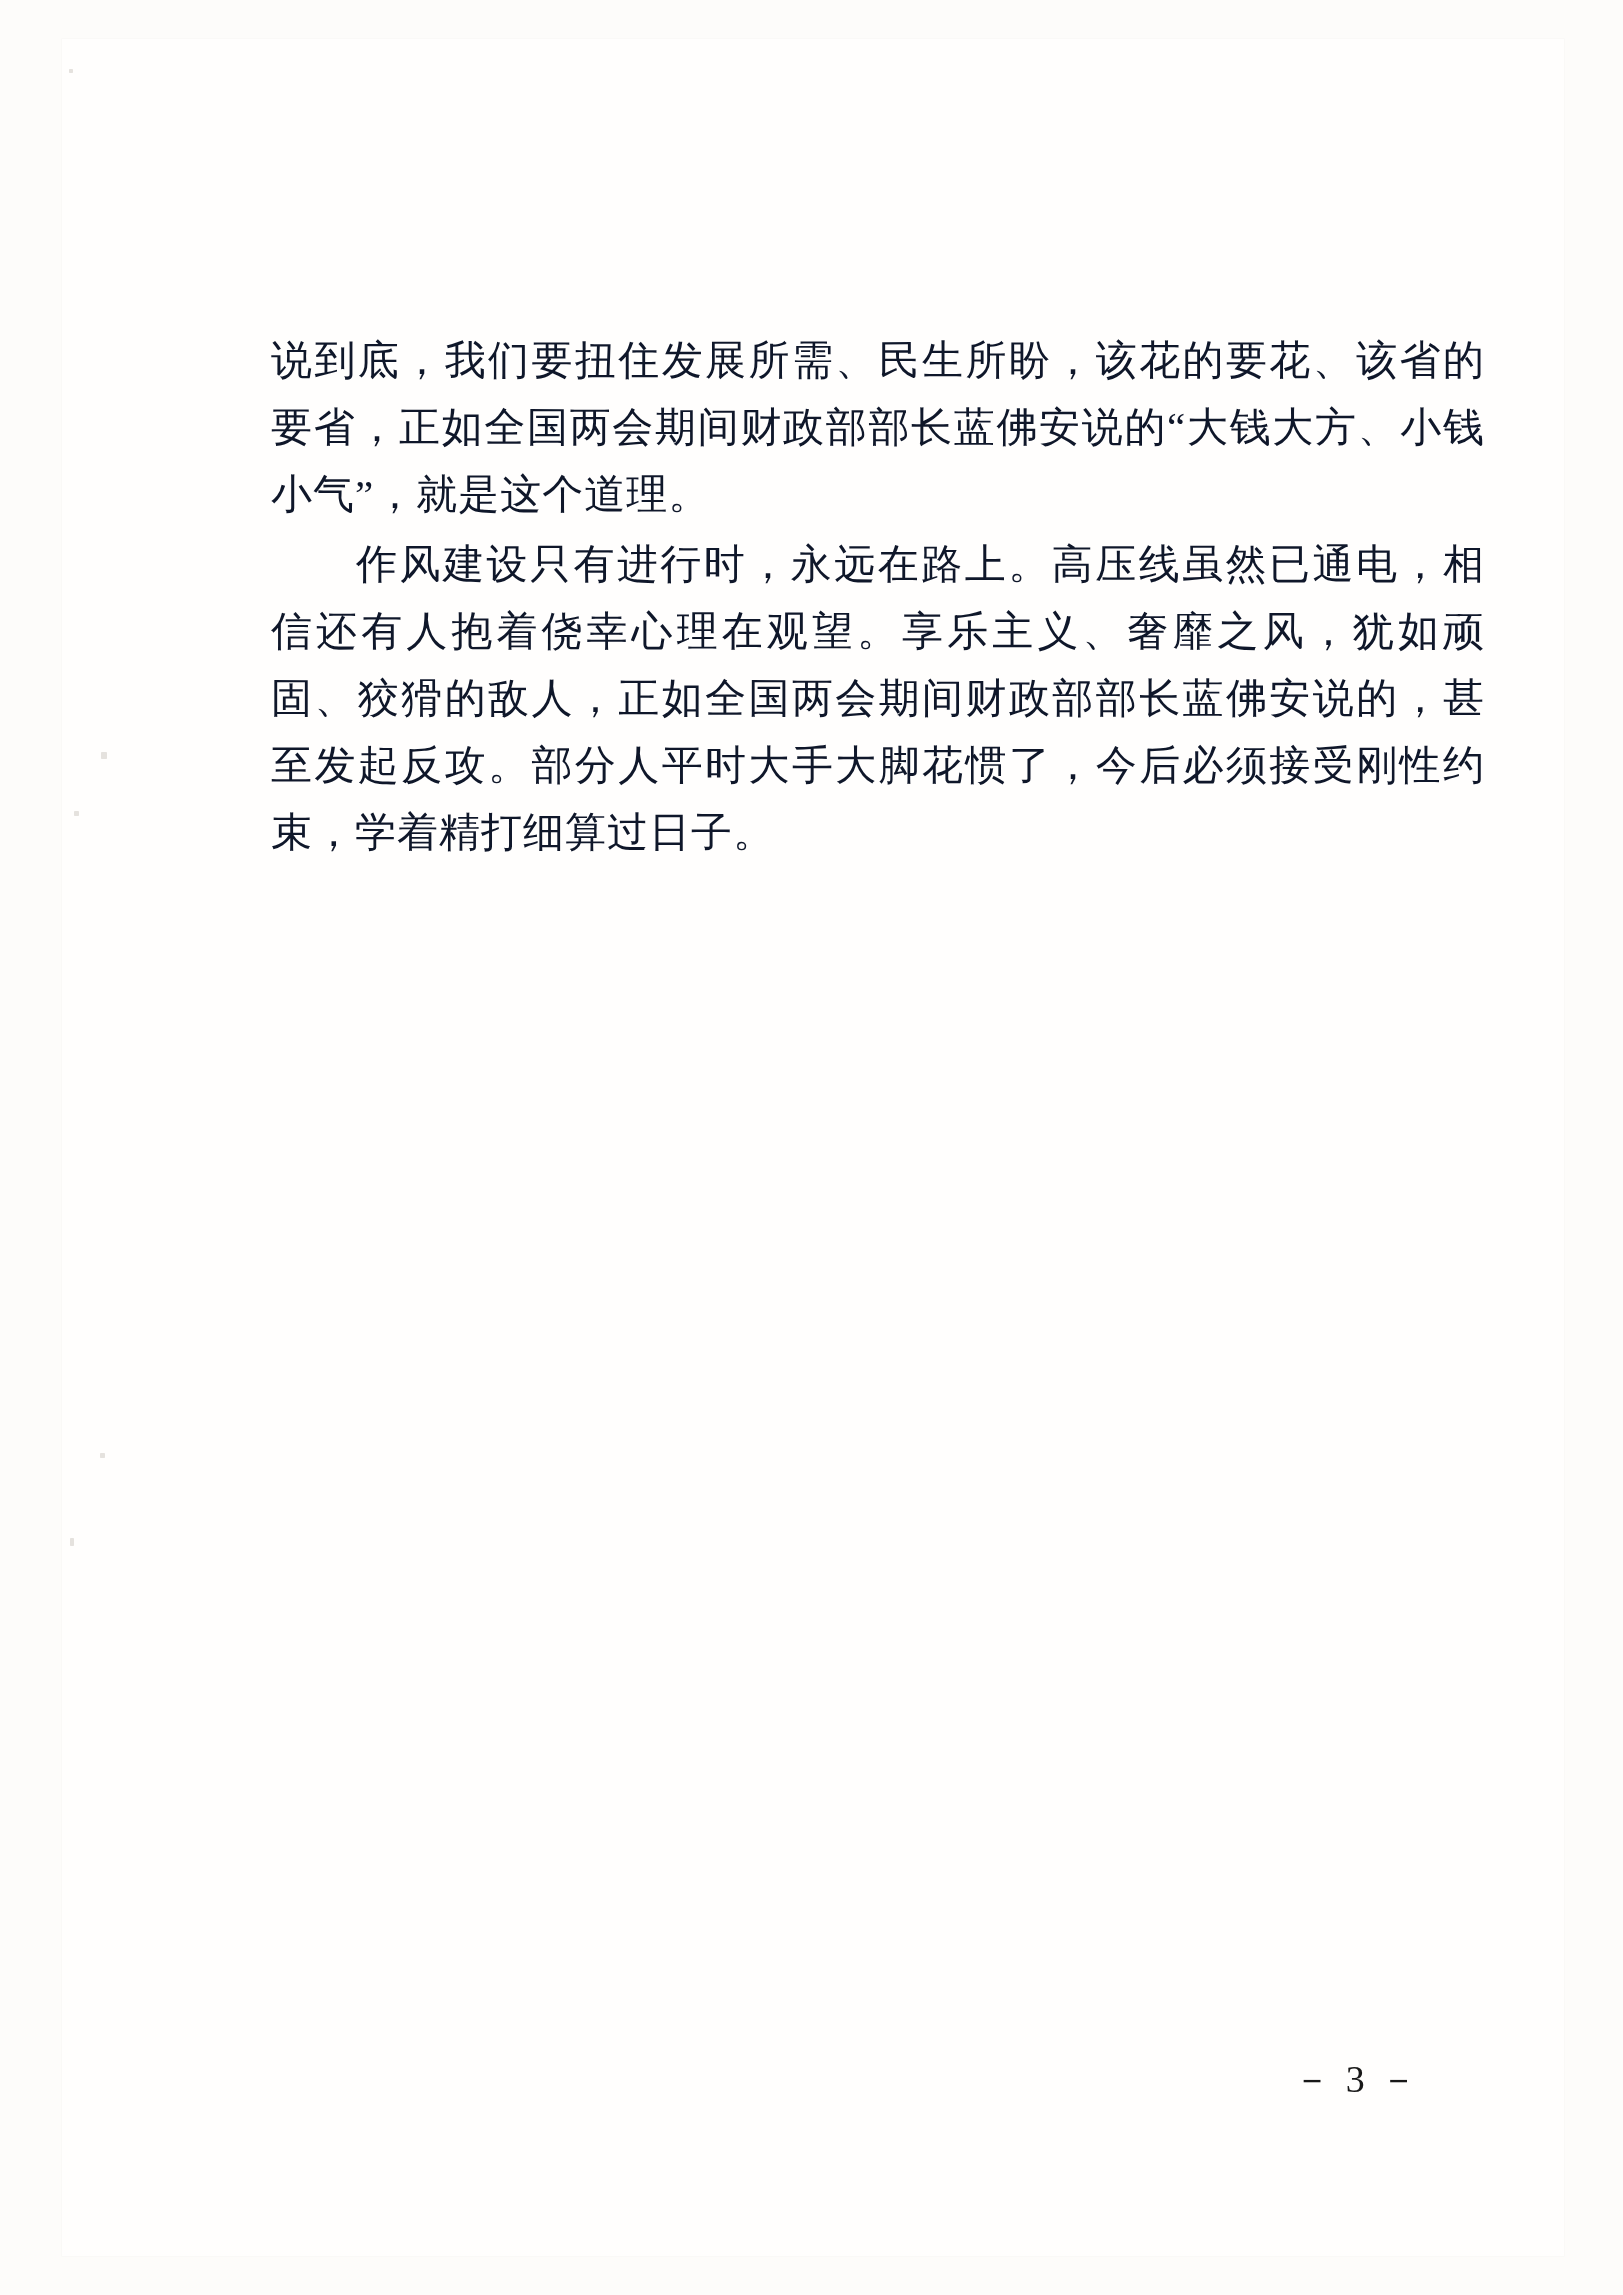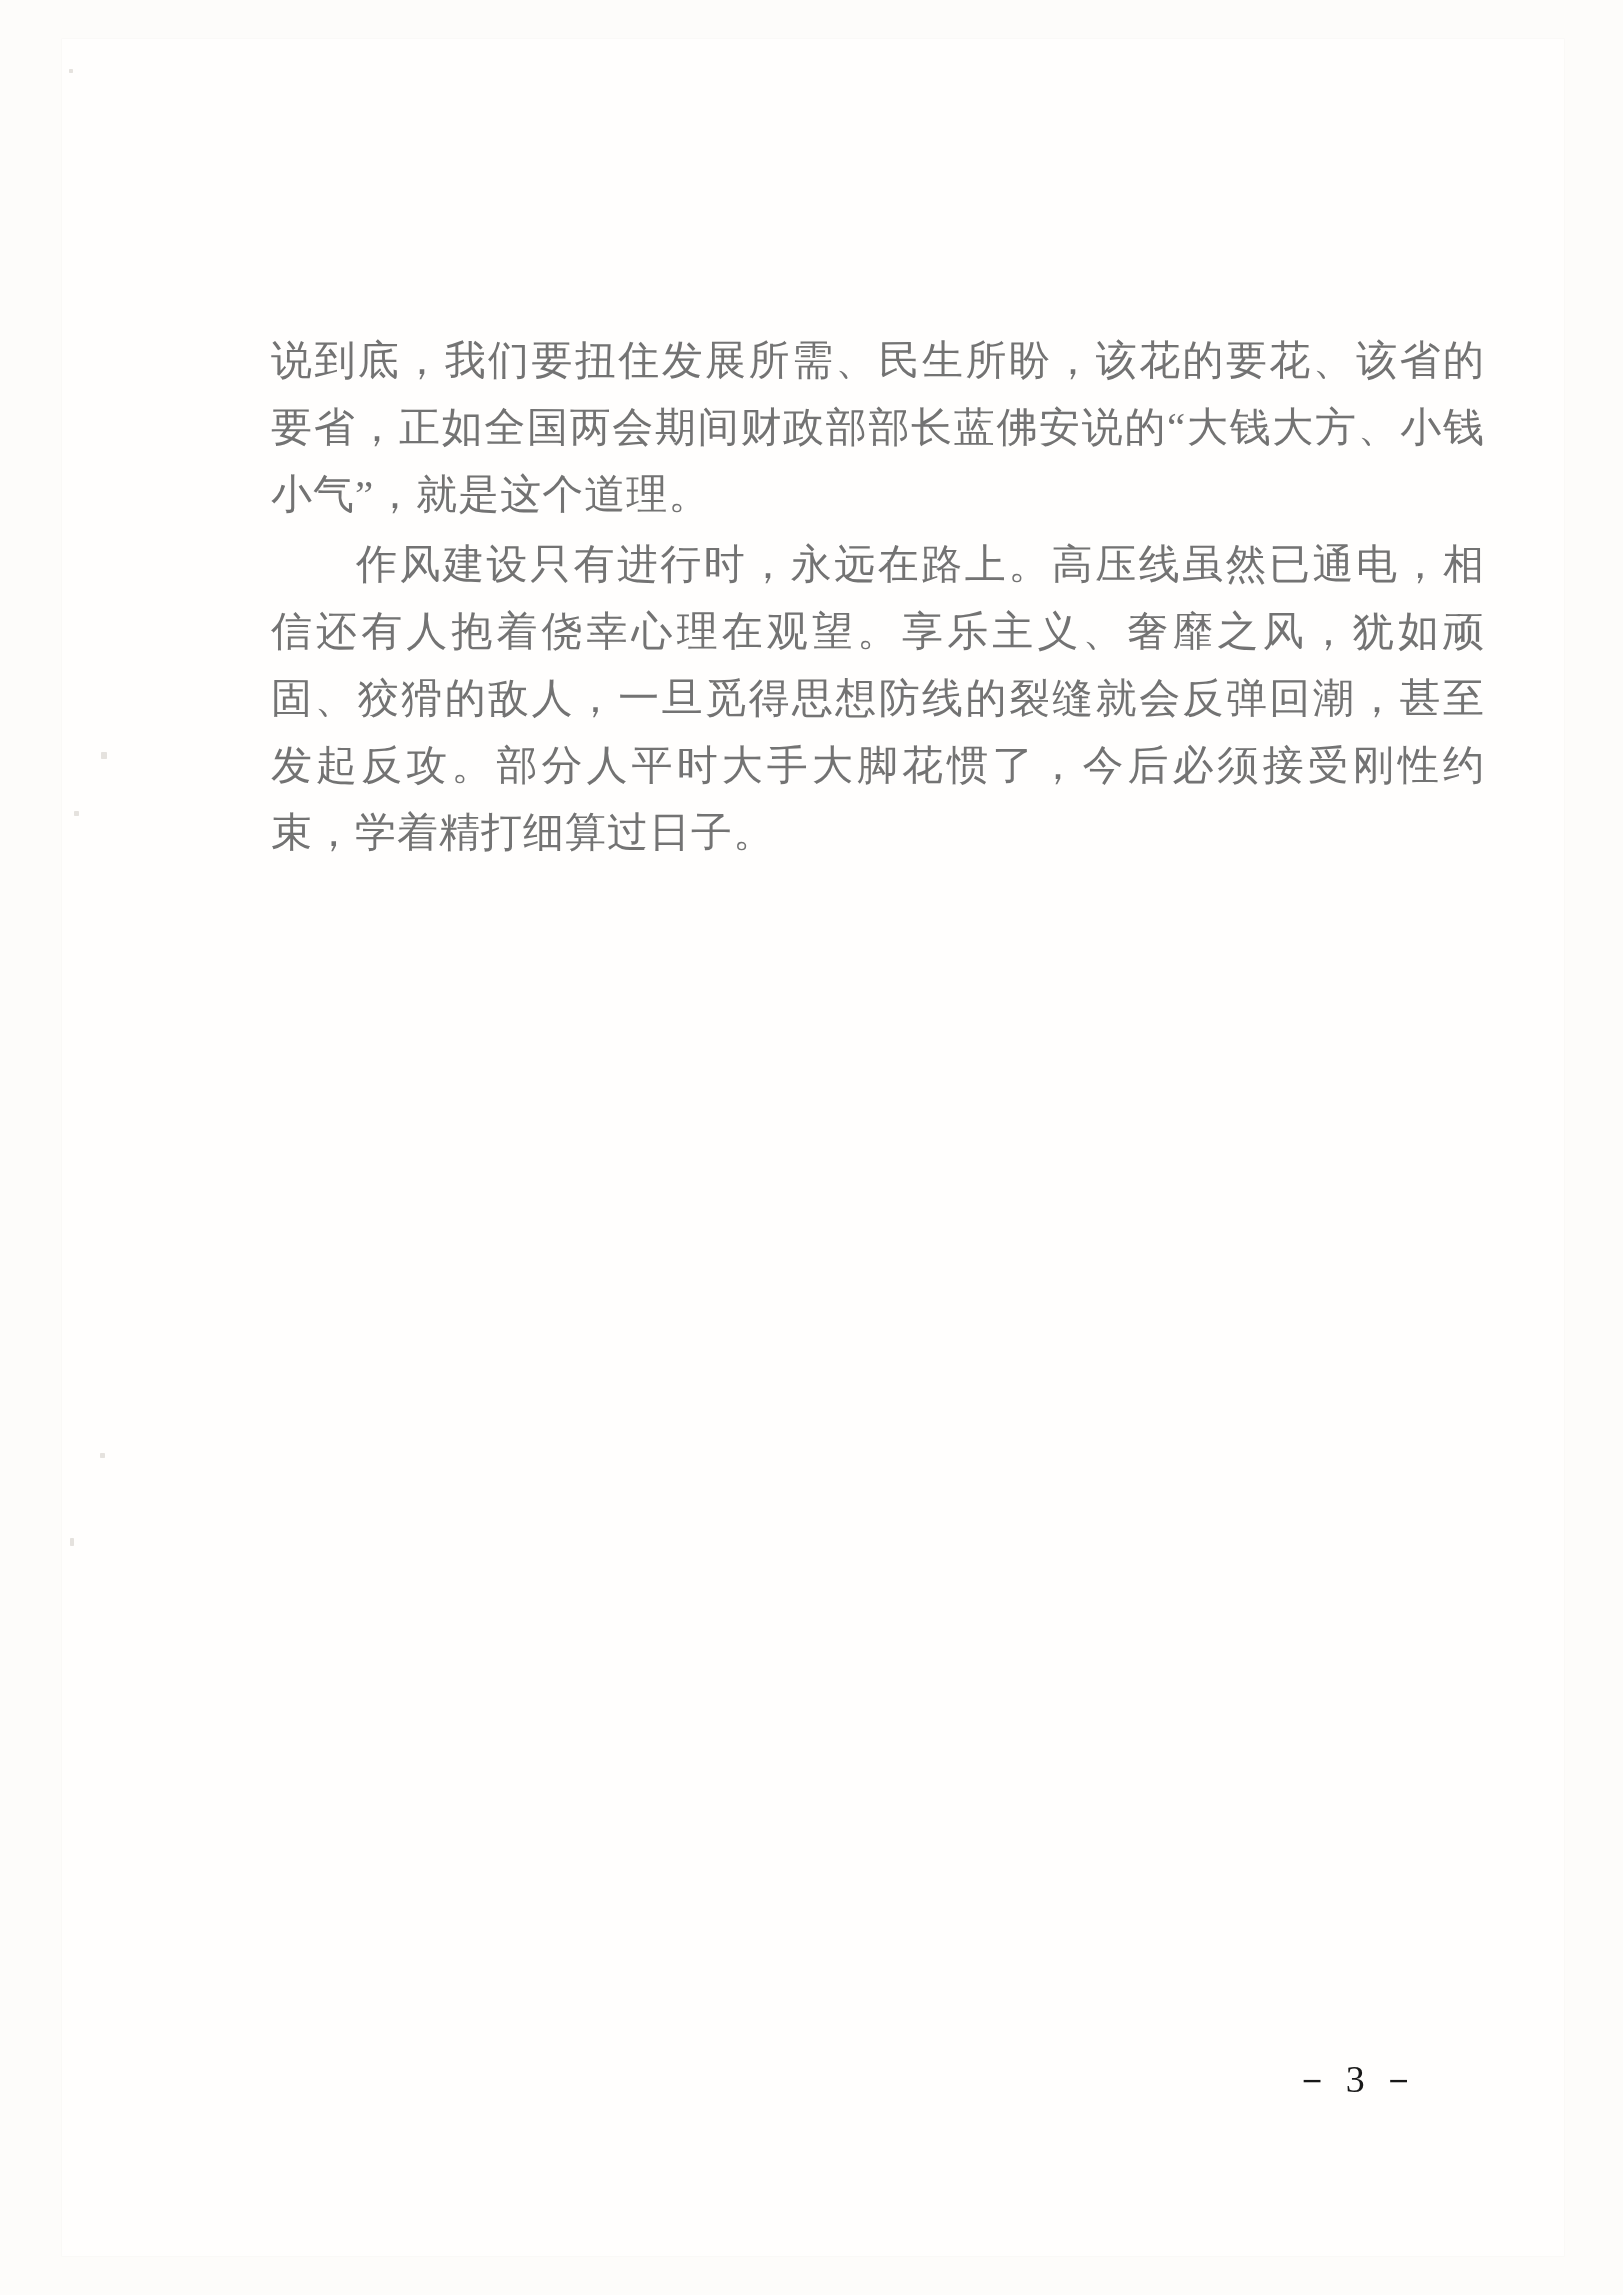--- a/index.html
+++ b/index.html
@@ -45,21 +45,21 @@
     top: 288px;
     width: 1214px;
   }
 
   p.para {
     margin: 0 0 2.6px 0;
     font-family: "Liberation Serif", serif;
     font-size: 41px;
     line-height: 67px;
     letter-spacing: 1px;
-    color: #737373;
+    color: #0f172a;
     text-align: justify;
     text-justify: inter-character;
     text-indent: 0;
   }
   p.para.indent {
     text-indent: 85px;
   }
 
   .page-number {
     position: absolute;
@@ -78,20 +78,20 @@
   <div class="page-inner">
 
     <span class="speckle" style="left:6.5px; top:29.5px; width:4.6px; height:4.6px;"></span>
     <span class="speckle" style="left:39px; top:713px; width:5.9px; height:7.2px;"></span>
     <span class="speckle" style="left:11.8px; top:772px; width:5.2px; height:5.2px;"></span>
     <span class="speckle" style="left:38px; top:1414px; width:5.2px; height:5.2px;"></span>
     <span class="speckle" style="left:7.9px; top:1499px; width:4.6px; height:7.9px;"></span>
 
     <div class="doc-body">
       <p class="para">说到底，我们要扭住发展所需、民生所盼，该花的要花、该省的要省，正如全国两会期间财政部部长蓝佛安说的“大钱大方、小钱小气”，就是这个道理。</p>
-      <p class="para indent">作风建设只有进行时，永远在路上。高压线虽然已通电，相信还有人抱着侥幸心理在观望。享乐主义、奢靡之风，犹如顽固、狡猾的敌人，一旦觅得思想防线的裂缝就会反弹回潮，甚至发起反攻。部分人平时大手大脚花惯了，今后必须接受刚性约束，学着精打细算过日子。</p>
+      <p class="para indent">作风建设只有进行时，永远在路上。高压线虽然已通电，相信还有人抱着侥幸心理在观望。享乐主义、奢靡之风，犹如顽固、狡猾的敌人，正如全国两会期间财政部部长蓝佛安说的，甚至发起反攻。部分人平时大手大脚花惯了，今后必须接受刚性约束，学着精打细算过日子。</p>
     </div>
 
     <div class="page-number">－ 3 －</div>
 
   </div>
 </div>
 
 
 </body></html>

